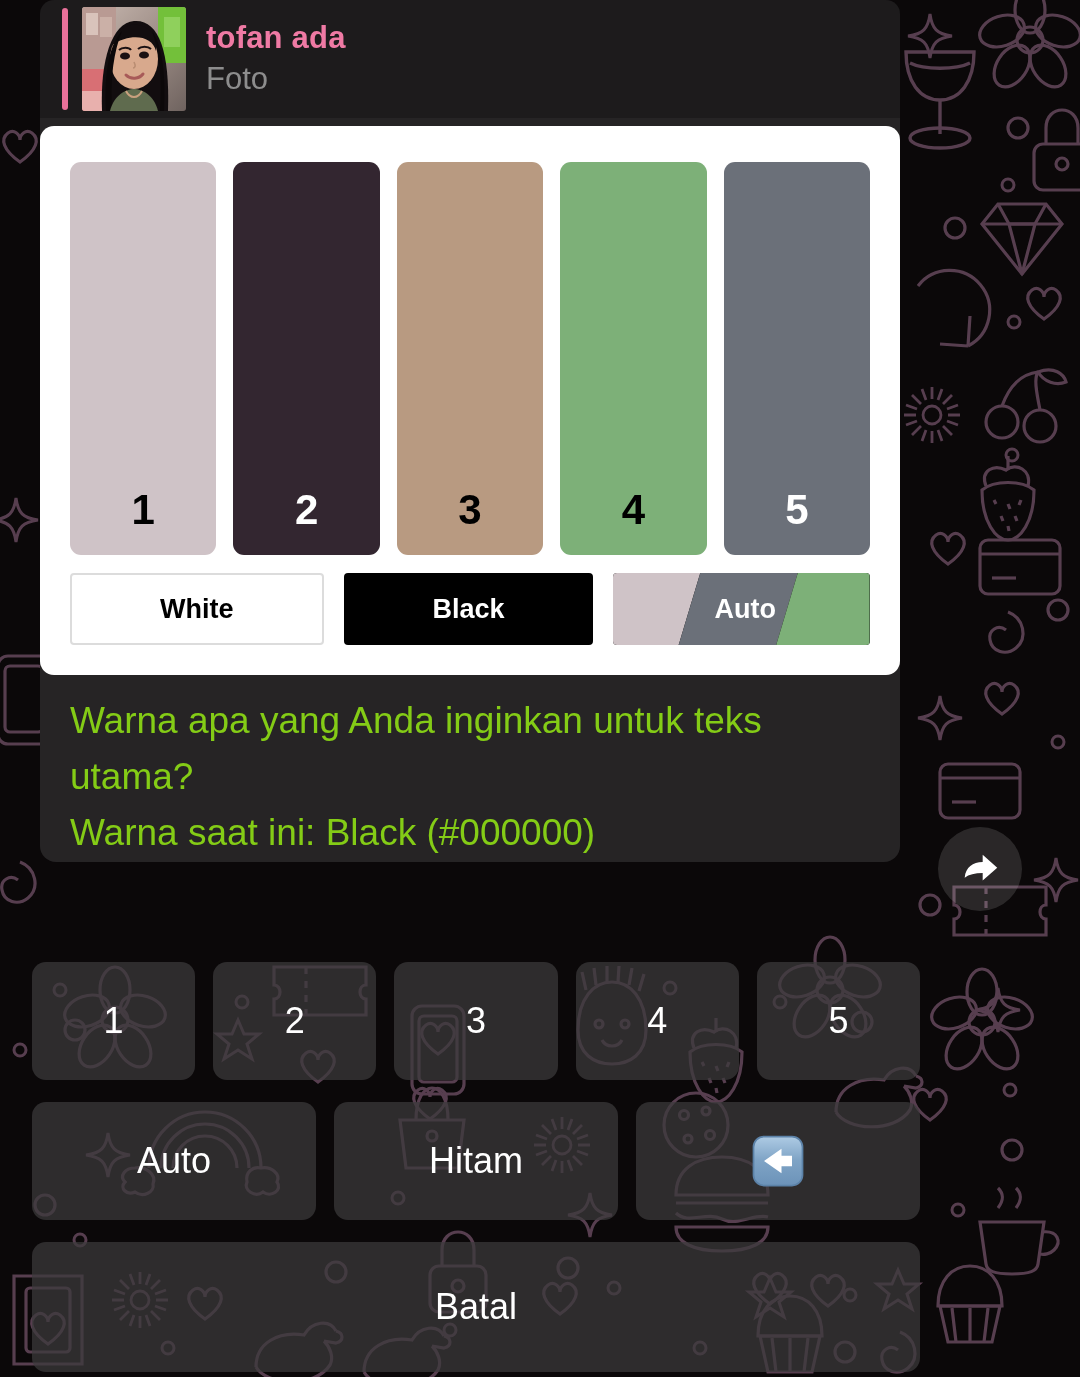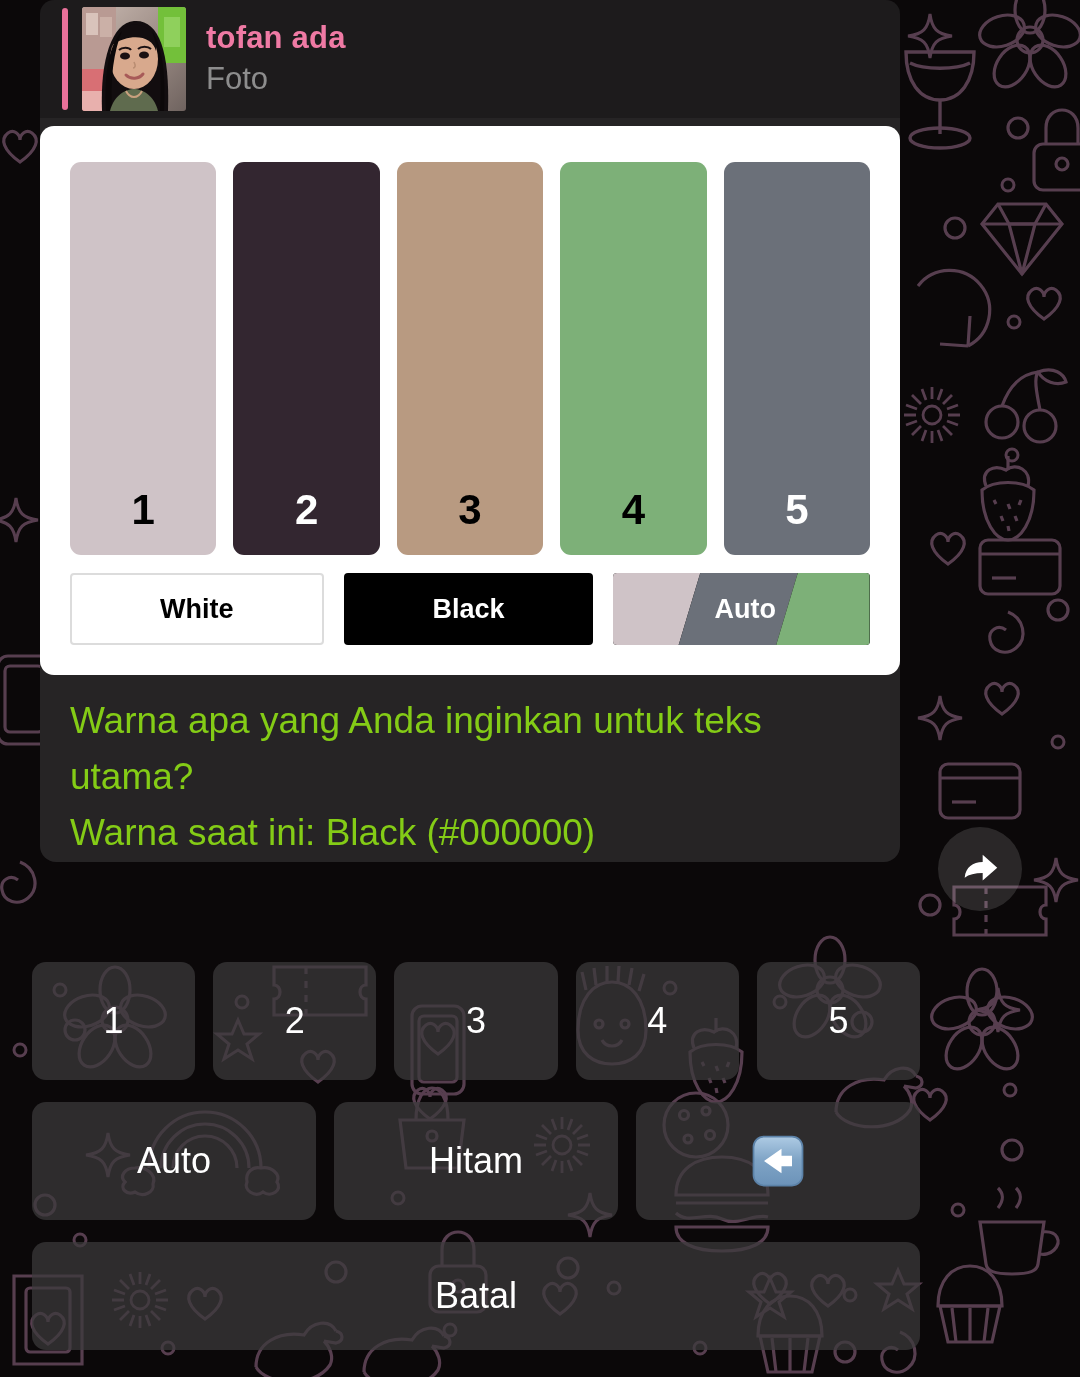--- a/index.html
+++ b/index.html
@@ -216,21 +216,21 @@
     height: 118px;
     border-radius: 14px;
     background: rgba(60,58,59,0.72);
     display: flex;
     align-items: center;
     justify-content: center;
     color: #ffffff;
     font-size: 36px;
     box-sizing: border-box;
   }
-  .kb-btn.wide { height: 108px; }
+  .kb-btn.wide { height: 130px; }
   .kb-emoji {
     width: 56px;
     height: 56px;
     display: block;
   }
 </style>
 </head>
 <body>
 
 <div id="wallpaper">

